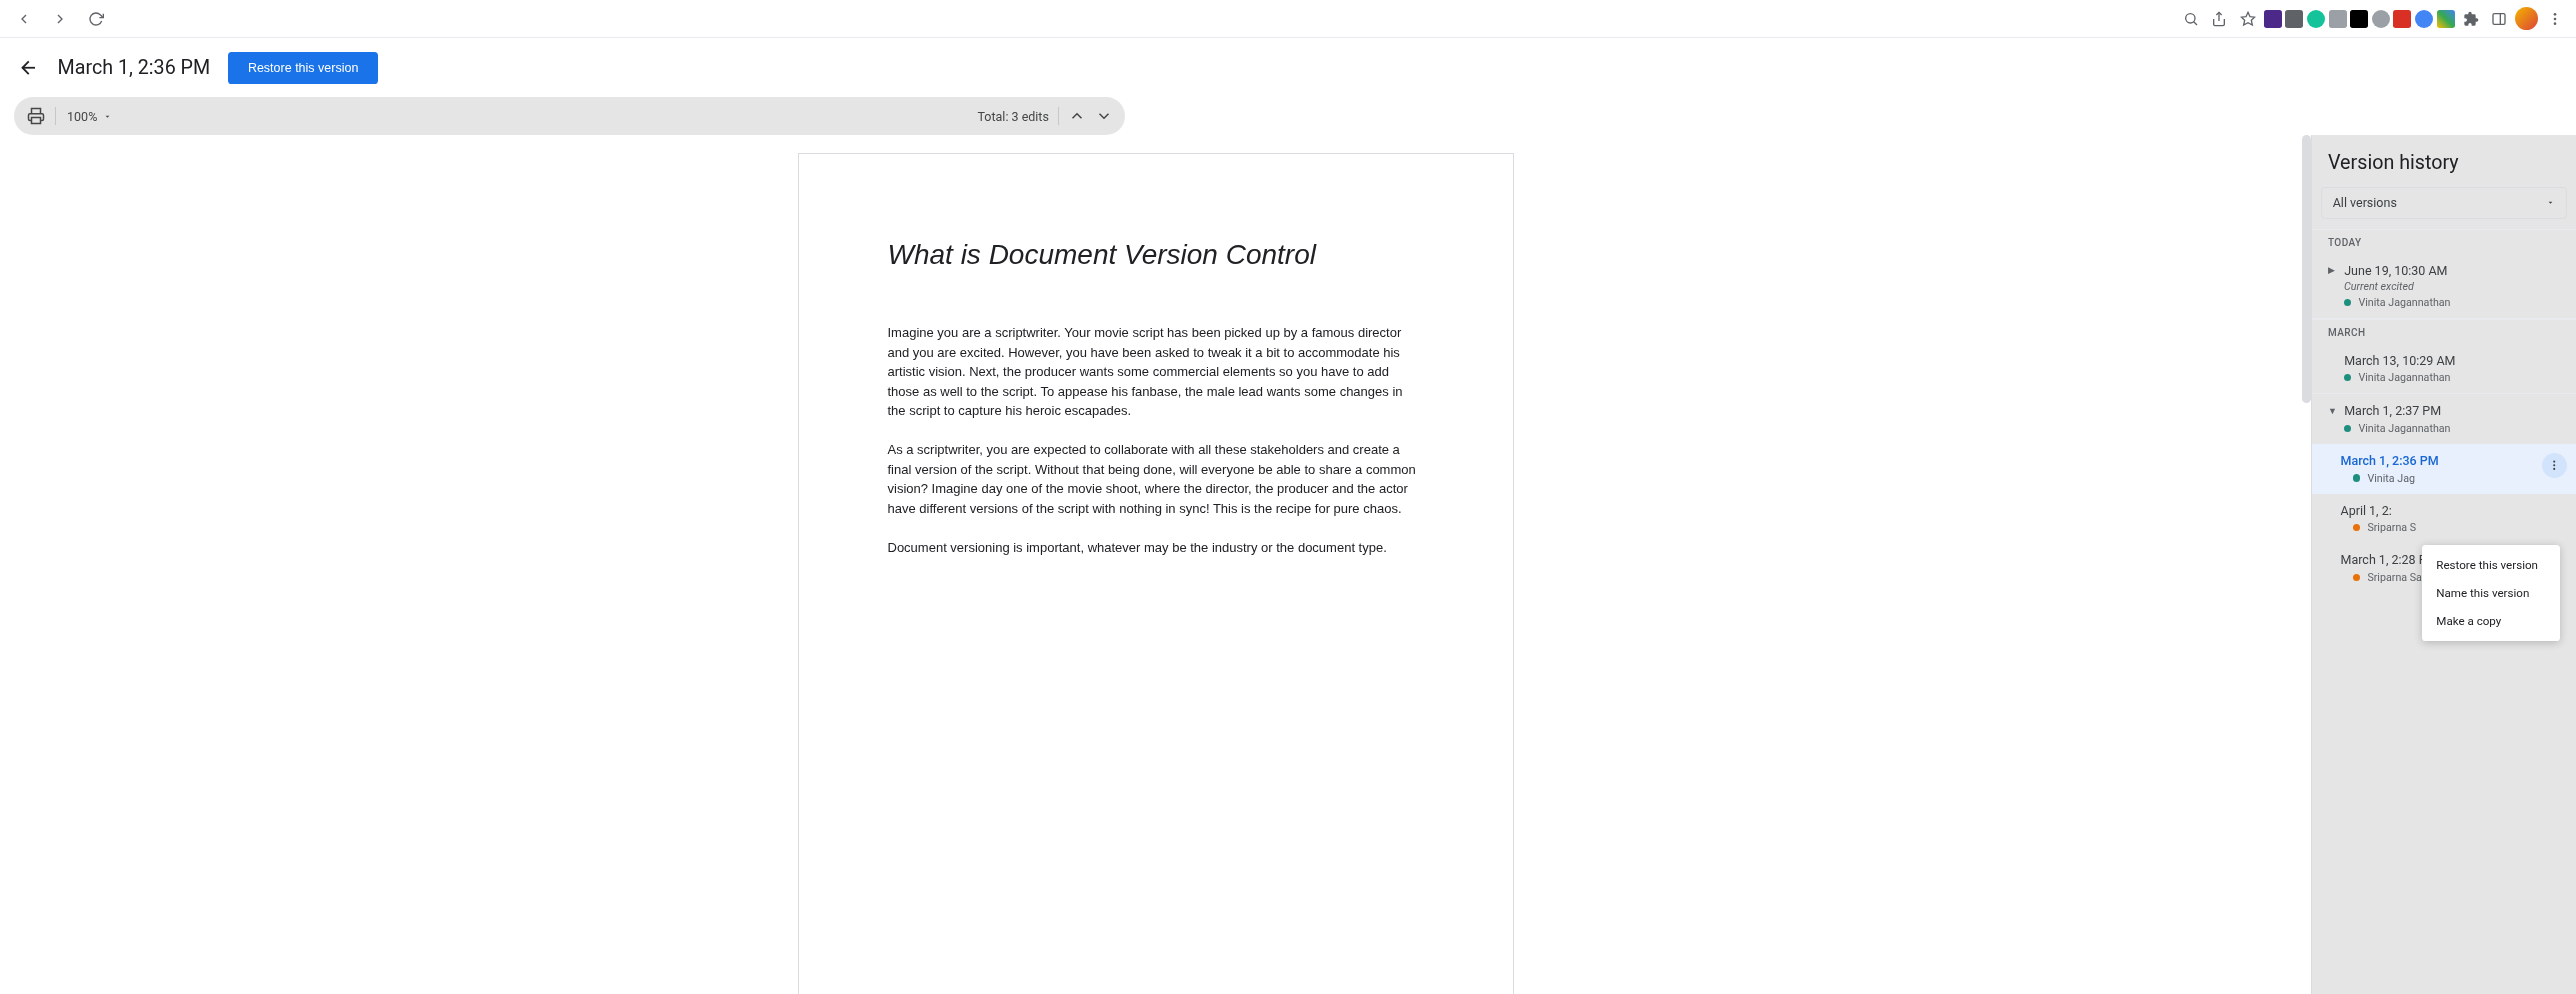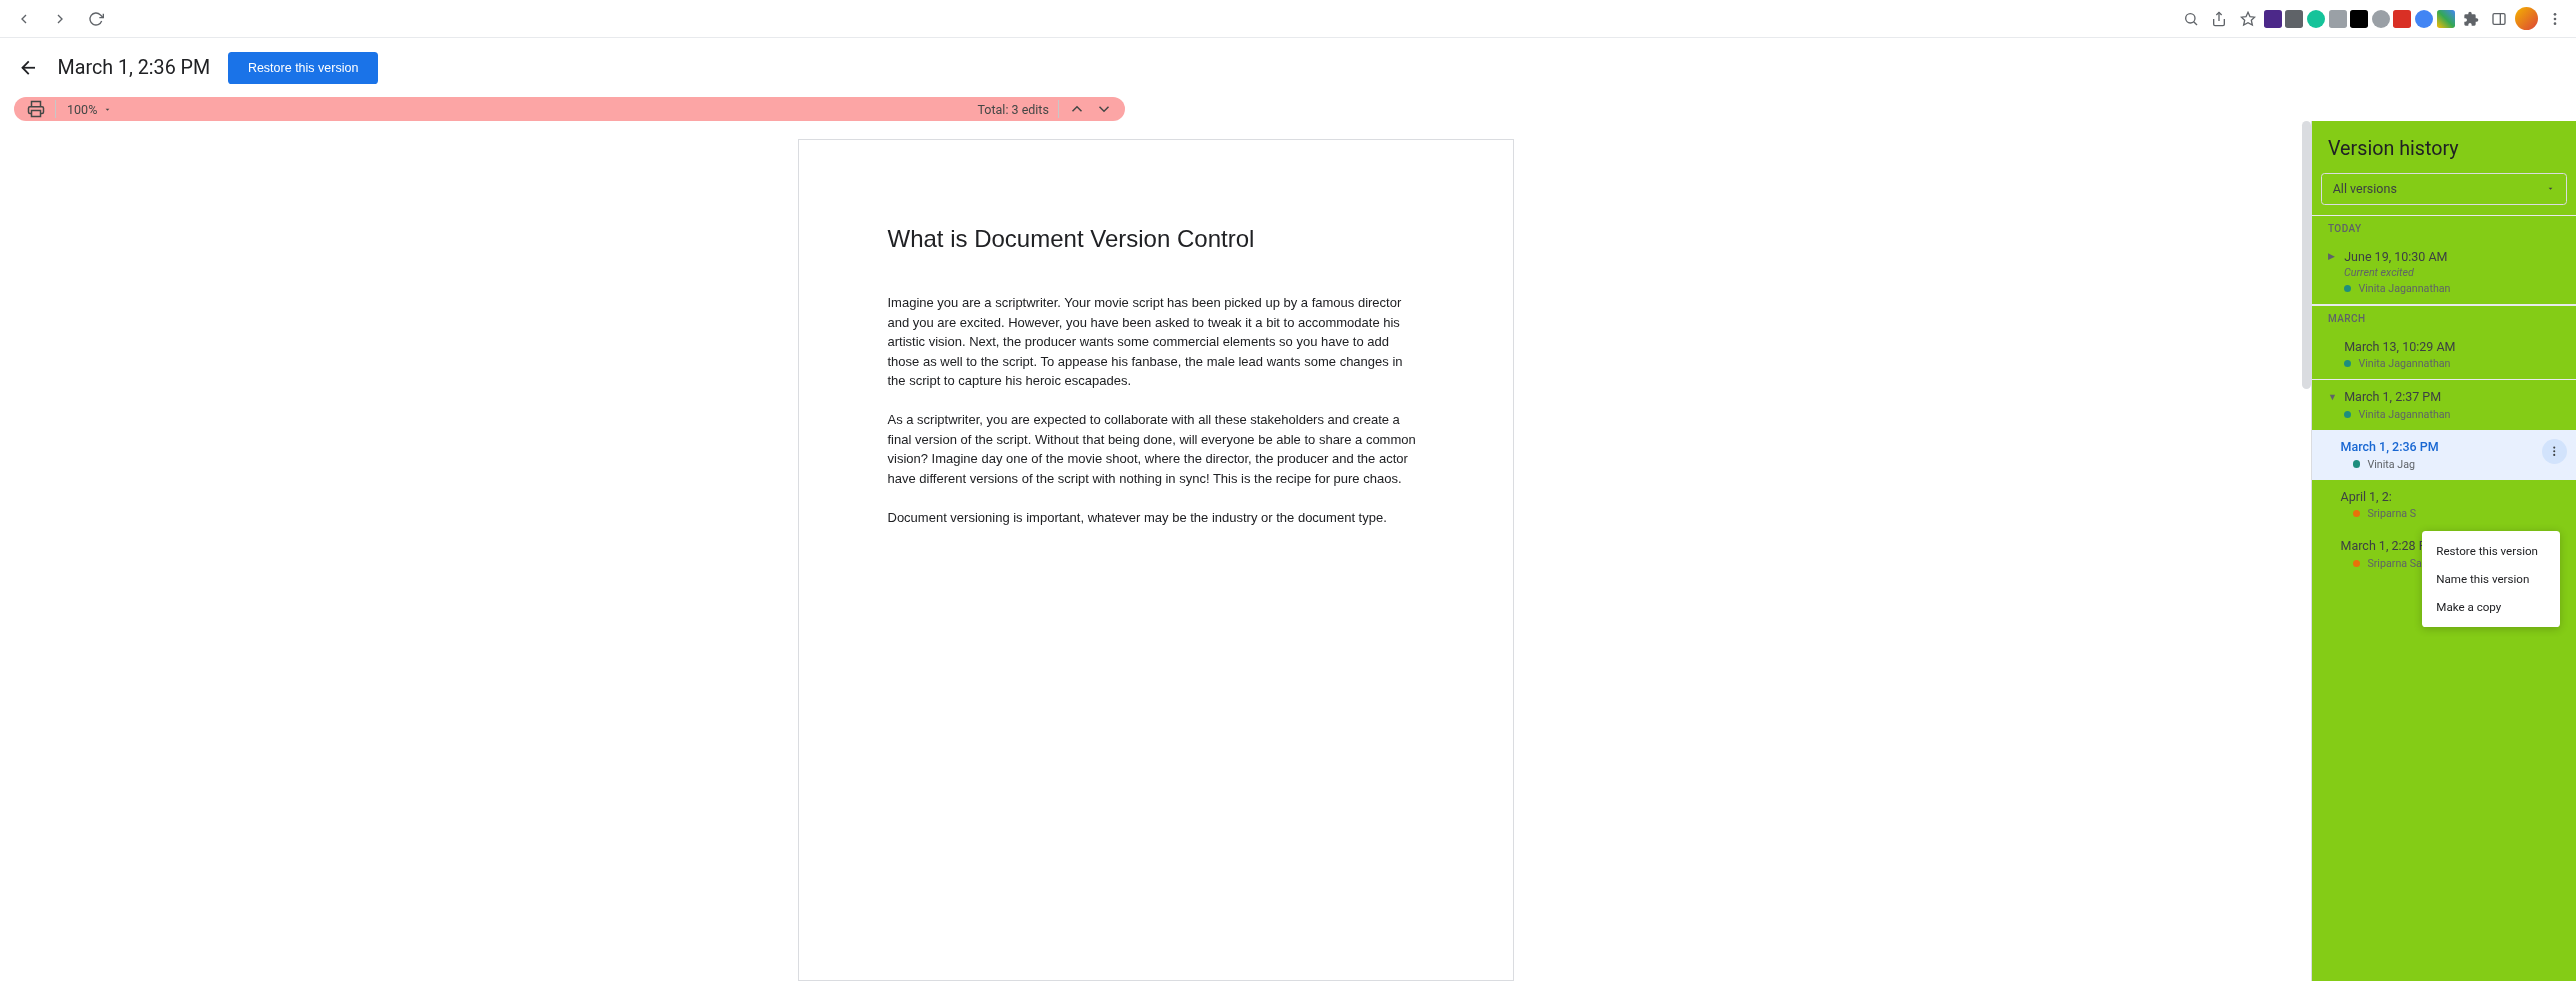--- a/index.html
+++ b/index.html
@@ -18,38 +18,38 @@
 .ext-icon { width: 18px; height: 18px; border-radius: 2.7px; }
 .avatar { width: 23px; height: 23px; border-radius: 50%; background: linear-gradient(135deg,#f4b400,#db4437); }
 
 
 .page-header { height: 59px; display: flex; align-items: center; padding: 0 18px; gap: 18px; }
 .back-arrow { width: 21.5px; height: 21.5px; color: #202124; cursor: pointer; }
 .version-title { font-size: 19.7px; color: #202124; font-weight: 400; }
 .restore-btn { background: #1a73e8; color: #fff; border: none; padding: 9px 19.7px; border-radius: 3.6px; font-size: 12.5px; font-weight: 500; cursor: pointer; }
 
 
-.toolbar { height: 24px; margin: 0 14.3px 0 14.3px; background: #fca5a5; border-radius: 21.5px; display: flex; align-items: center; padding: 0 12.5px; gap: 10.7px; width: 1111px; }
+.toolbar { height: 38px; margin: 0 14.3px 0 14.3px; background: #e5e5e5; border-radius: 21.5px; display: flex; align-items: center; padding: 0 12.5px; gap: 10.7px; width: 1111px; }
 .toolbar .print-icon { width: 18px; height: 18px; color: #444746; }
 .toolbar .divider { width: 0.9px; height: 18px; background: #c7c7c7; }
 .zoom { display: flex; align-items: center; gap: 5.4px; font-size: 12.5px; color: #444746; }
 .toolbar-right { margin-left: auto; display: flex; align-items: center; gap: 9px; color: #444746; font-size: 12.5px; }
 .chev { width: 18px; height: 18px; color: #444746; }
 
 
 .main-area { display: flex; height: calc(100vh - 134px); }
 .doc-wrap { flex: 1; display: flex; justify-content: center; padding-top: 18px; overflow: hidden; position: relative; }
 .doc-page { width: 716px; background: #fff; border: 0.9px solid #dadce0; padding: 85px 89px 36px 89px; }
-.doc-title { font-size: 24px; font-weight: 400; color: #202124; margin-bottom: 40px; font-family: Arial, sans-serif; }
+.doc-title { font-size: 28px; font-weight: 400; color: #202124; margin-bottom: 52px; font-family: Arial, sans-serif; font-style: italic; }
 .doc-para { font-size: 13px; line-height: 1.5; color: #202124; margin-bottom: 19.7px; font-family: Arial, sans-serif; }
 
 .scroll-thumb { position: absolute; right: 0; top: 0; width: 9px; height: 268px; background: #dadce0; border-radius: 4.5px; }
 
 
-.sidebar { width: 265px; border-left: 0.9px solid #dadce0; display: flex; flex-direction: column; background: #84cc16; }
+.sidebar { width: 265px; border-left: 0.9px solid #dadce0; display: flex; flex-direction: column; background: #e5e5e5; }
 .sb-title { font-size: 19.7px; padding: 16px 16px 12.5px 16px; font-weight: 400; }
 .sb-filter { margin: 0 9px 10.7px 9px; border: 0.9px solid #dadce0; border-radius: 3.6px; height: 32px; display: flex; align-items: center; padding: 0 10.7px; font-size: 12.5px; color: #3c4043; justify-content: space-between; cursor: pointer; }
 .sb-section-label { font-size: 10px; font-weight: 500; color: #5f6368; letter-spacing: 0.4px; padding: 7.2px 16px 5.4px 16px; border-top: 0.9px solid #e8eaed; }
 .sb-entry { padding: 9px 16px 9px 16px; position: relative; cursor: pointer; }
 .sb-entry.bordered { border-bottom: 0.9px solid #e8eaed; }
 .sb-entry.selected { background: #e8f0fe; }
 .sb-entry.selected .entry-title { color: #1967d2; font-weight: 500; }
 .entry-row { display: flex; align-items: center; gap: 7.2px; }
 .expand-caret { width: 9px; color: #5f6368; font-size: 9px; }
 .entry-title { font-size: 12.5px; color: #3c4043; }

